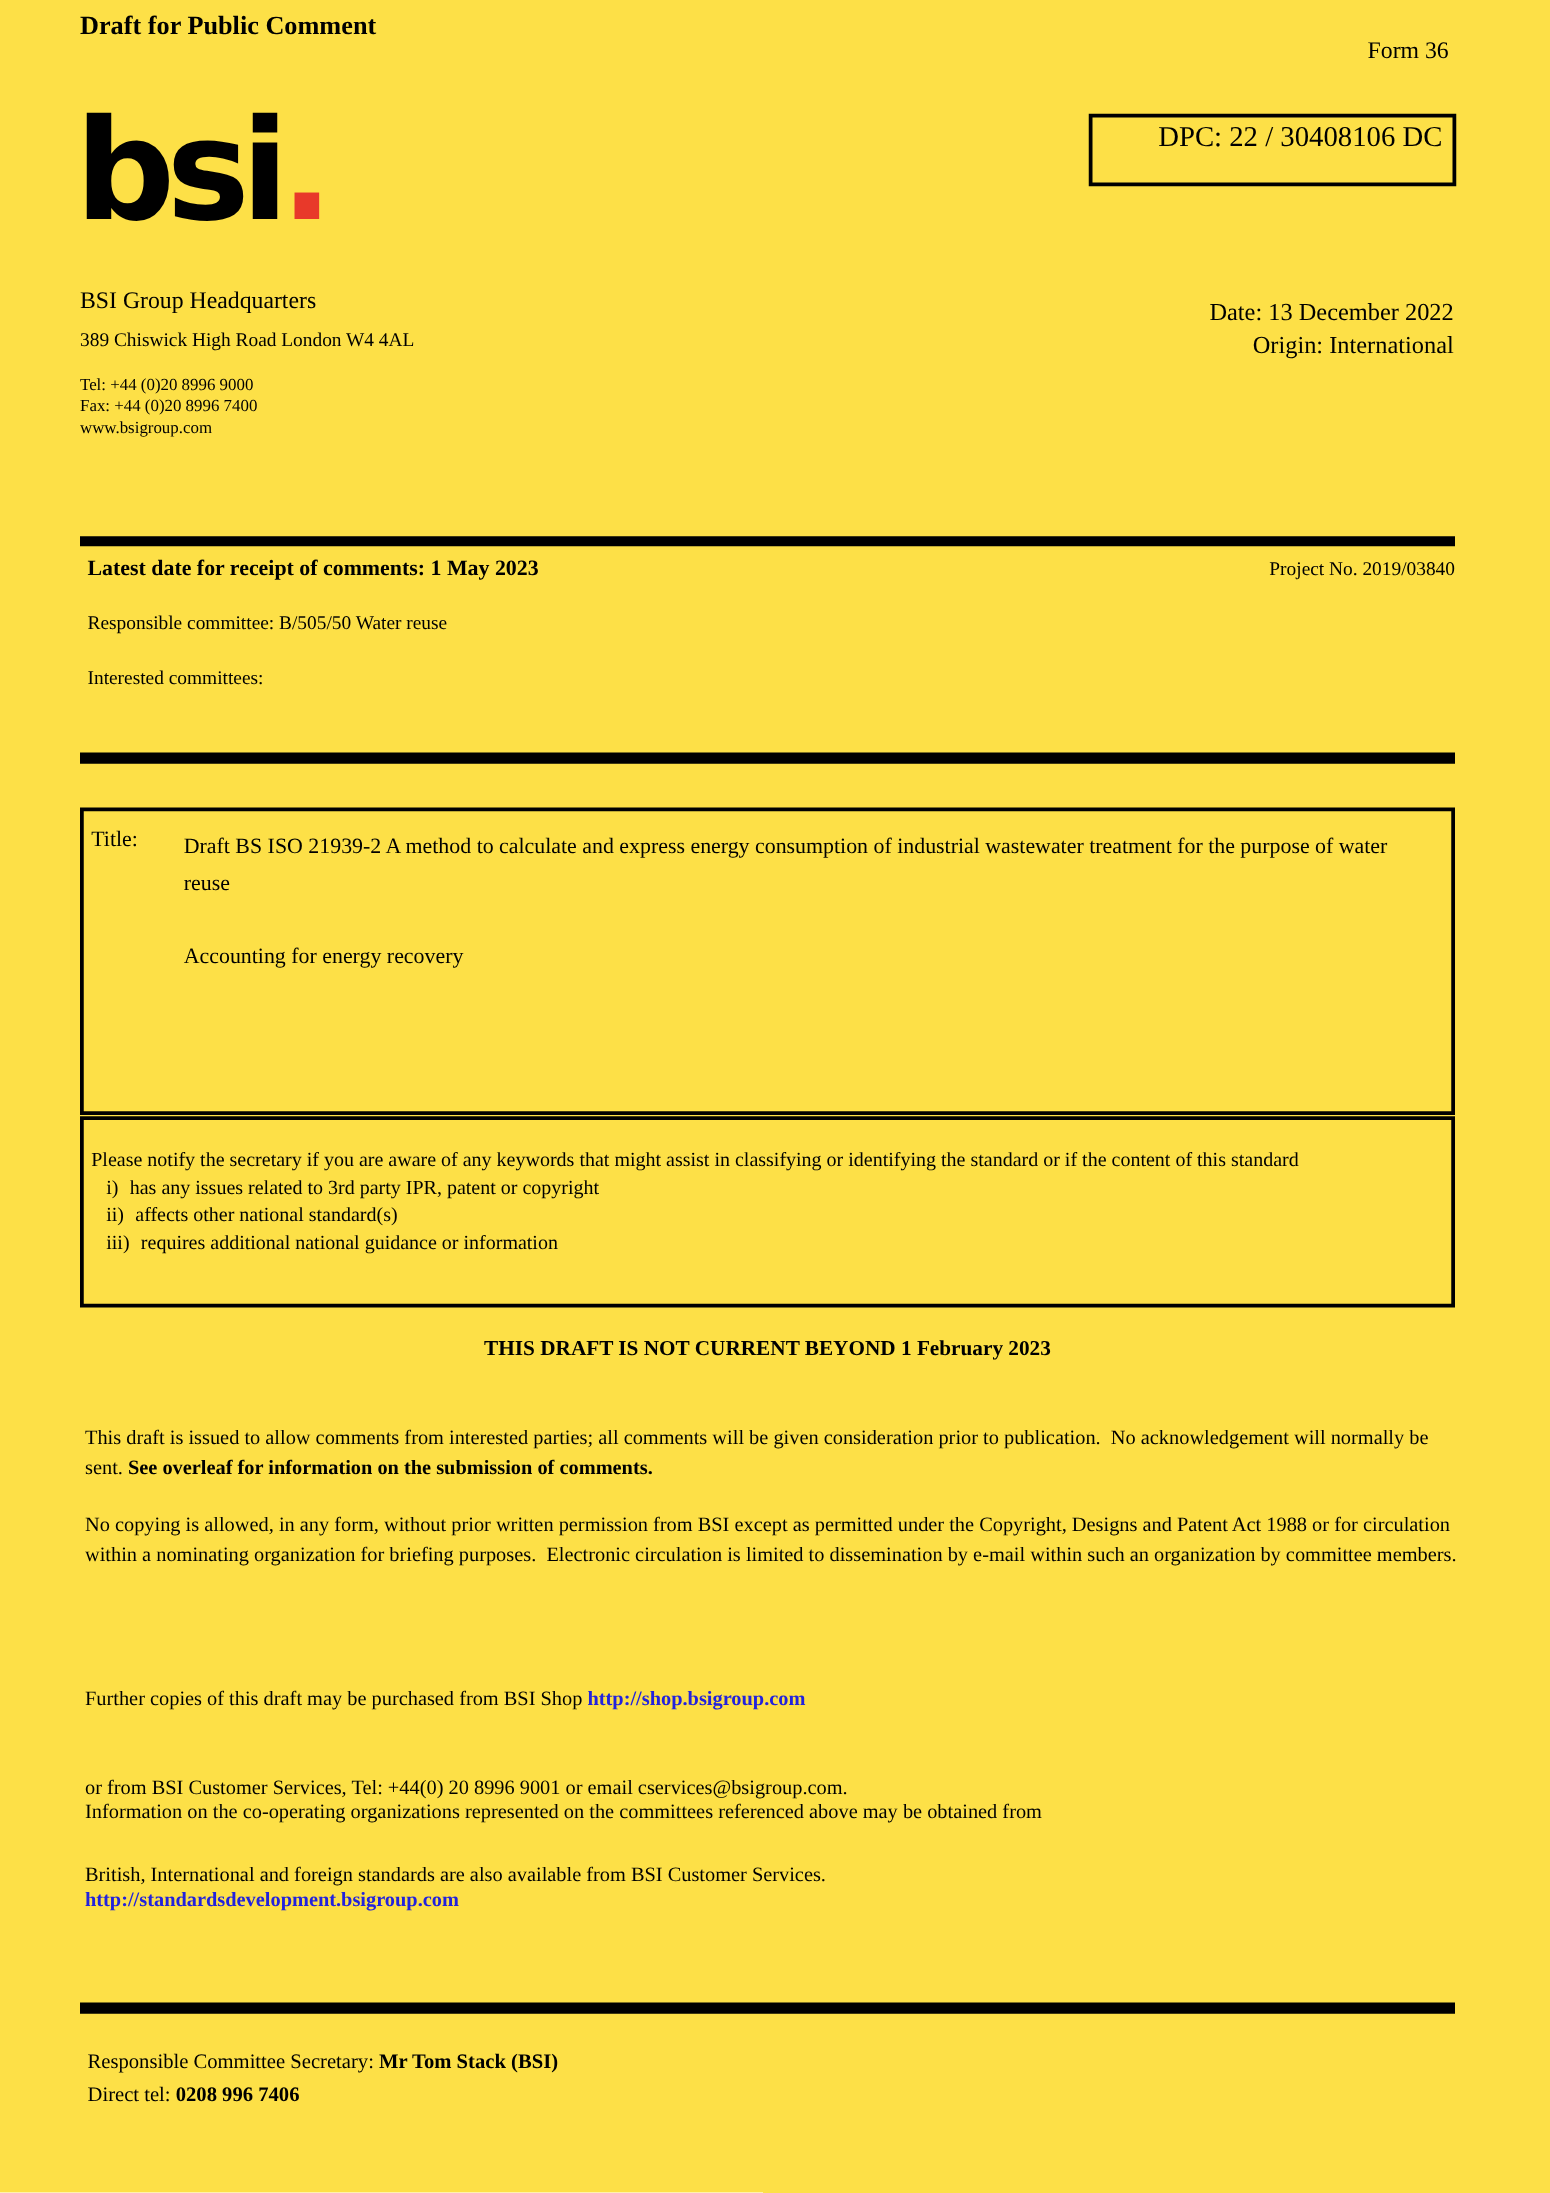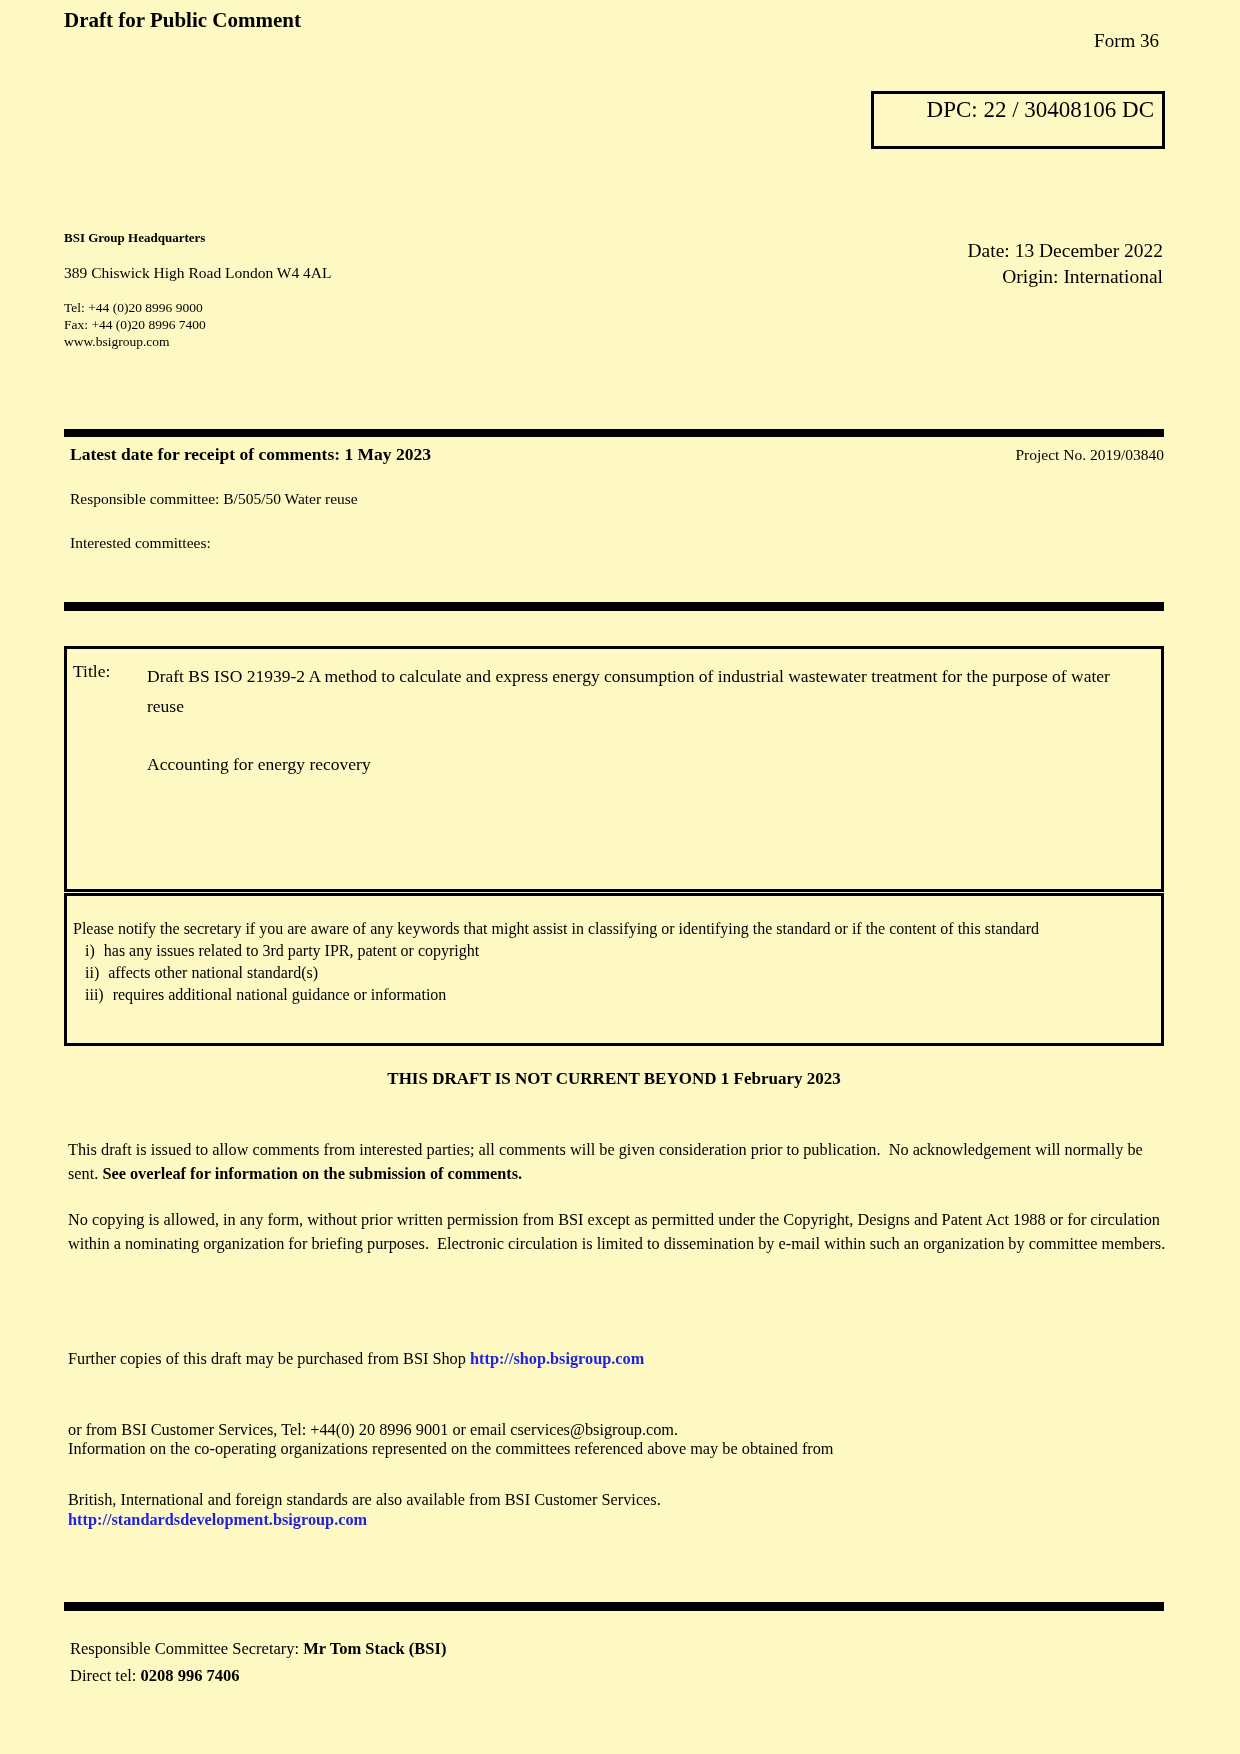--- a/index.html
+++ b/index.html
@@ -1,36 +1,36 @@
 <!DOCTYPE html>
 <html style="--link-blue: #2222DD; --logo-red: #E8392A;"><head>
 <meta charset="utf-8">
 <style>
   html,body{margin:0;padding:0;background:#fff;}
   .page{
     position:relative;
     width:1240px;height:1754px;
-    background:#fef9c3;
+    background:#fde047;
     font-family:"Liberation Serif", serif;
     color:#000;
     overflow:hidden;
   }
   .abs{position:absolute;}
   .draft-label{left:64px;top:8px;font-size:21px;font-weight:bold;}
   .form-no{right:81px;top:30px;font-size:19px;}
   .dpc-box{
     right:75px;top:91px;width:280px;height:49px;
     border:3px solid #000;
     text-align:right;
     font-size:23px;
     padding:3px 8px 0 0;
   }
   .logo{left:60px;top:76px;font-family:"DejaVu Sans",sans-serif;font-weight:bold;font-size:112px;letter-spacing:-7px;line-height:1.1;}
   .logo .dot{color:var(--logo-red,#E8392A);letter-spacing:0;}
-  .hq{left:64px;top:230px;font-size:13px;font-weight:bold;}
+  .hq{left:64px;top:230px;font-size:19px;font-weight:normal;}
   .addr{left:64px;top:264px;font-size:15.5px;}
   .telfax{left:64px;top:299px;font-size:13.5px;line-height:17px;}
   .date-block{right:77px;top:238px;font-size:19.5px;line-height:26px;text-align:right;}
   .bar{left:64px;width:1100px;background:#000;}
   .bar1{top:429px;height:8px;}
   .bar2{top:602px;height:9px;}
   .bar3{top:1602px;height:9px;}
   .comments-row{left:64px;top:444px;width:1100px;display:flex;justify-content:space-between;align-items:baseline;}
   .latest-date{font-size:17.5px;font-weight:bold;padding-left:6px;}
   .project-no{font-size:15.5px;}
@@ -65,20 +65,21 @@
 
 <div class="page">
 
   <div class="abs draft-label">Draft for Public Comment</div>
   <div class="abs form-no">Form 36</div>
 
   <div class="abs dpc-box">
     <span>DPC: 22 / 30408106 DC</span>
   </div>
 
+  <div class="abs logo"><span>bsi</span><span class="dot">.</span></div>
 
   <div class="abs hq">BSI Group Headquarters</div>
   <div class="abs addr">389 Chiswick High Road London W4 4AL</div>
   <div class="abs telfax">
     <div>Tel: +44 (0)20 8996 9000</div>
     <div>Fax: +44 (0)20 8996 7400</div>
     <div>www.bsigroup.com</div>
   </div>
 
   <div class="abs date-block">

